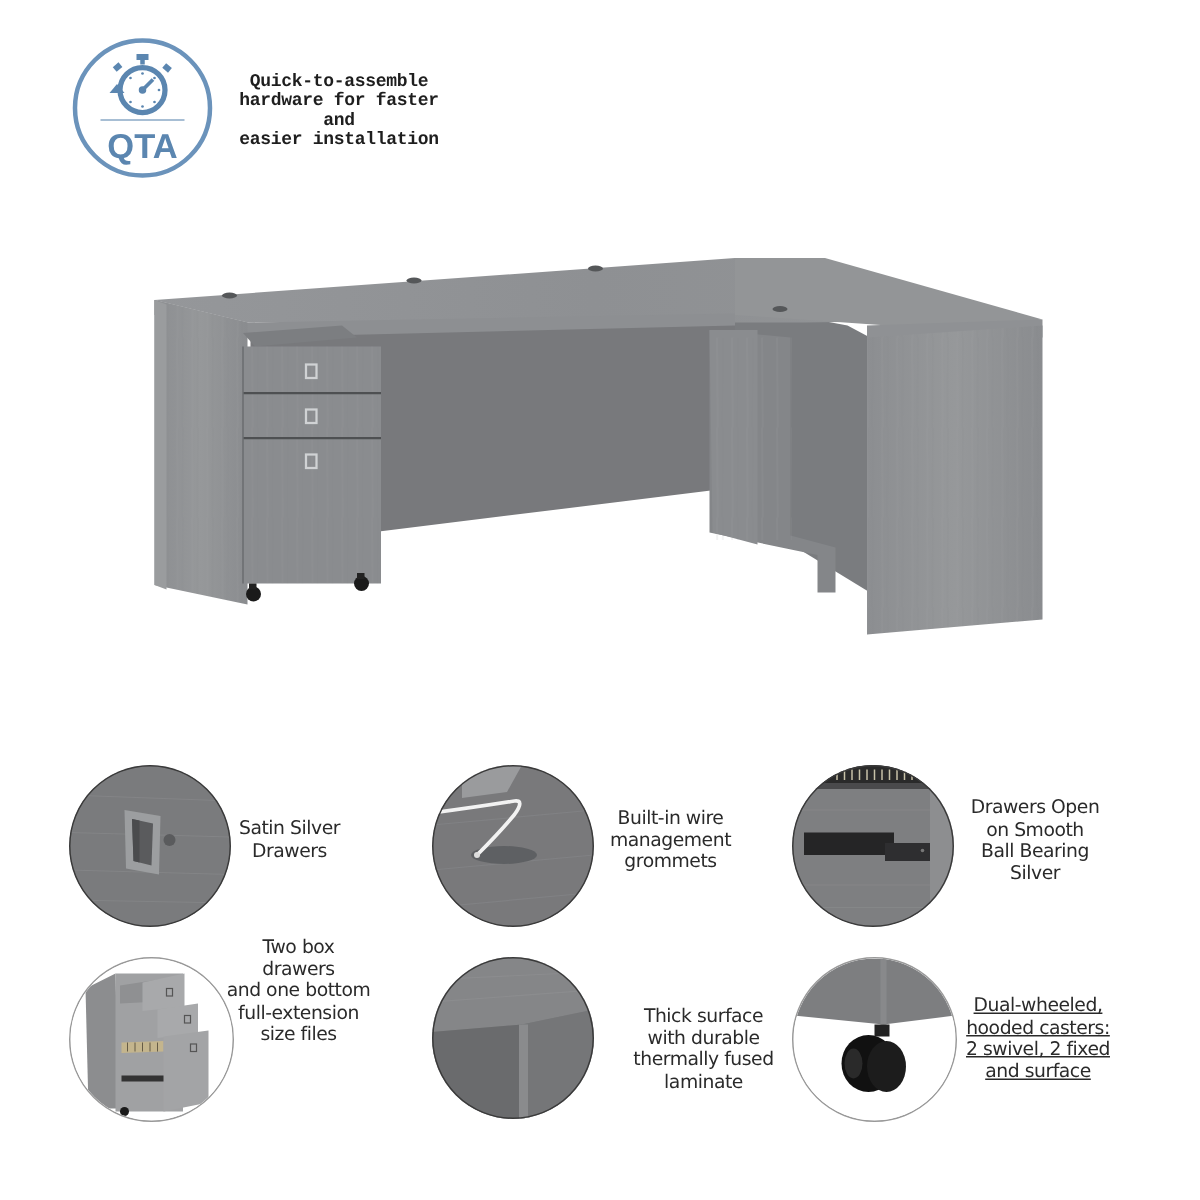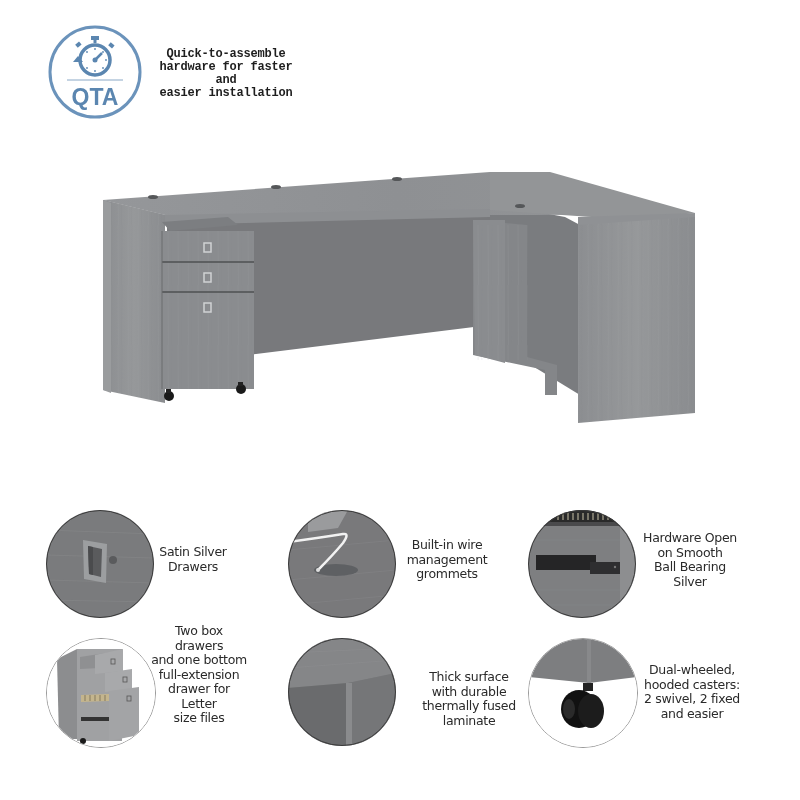--- a/index.html
+++ b/index.html
@@ -182,21 +182,21 @@
     <circle cx="87" cy="57" r="1.2" fill="#777"></circle>
     <g stroke="#8b8c8e" stroke-width="0.7" opacity="0.6">
       <line x1="0" y1="30" x2="92" y2="30"></line>
         <line x1="0" y1="80" x2="92" y2="80"></line>
         <line x1="0" y1="95" x2="92" y2="95"></line>
     </g>
     <circle cx="54" cy="54" r="53.5" fill="none" stroke="#3a3a3a" stroke-width="1"></circle>
   </svg>
 </div>
 <div class="abs feature-label" style="left:640px; top:531px; width:100px;">
-  <div>Hardware Open</div>
+  <div>Drawers Open</div>
   <div>on Smooth</div>
   <div>Ball Bearing</div>
   <div>Silver</div>
 </div>
 
 <div class="abs feature-circle" style="left:46px; top:638px; border:1px solid #999;">
   <svg width="108" height="108" viewBox="0 0 108 108">
     <rect width="108" height="108" fill="#ffffff"></rect>
     <polygon points="10,20 30,10 32,100 12,100" fill="#8c8d8f"></polygon>
     <rect x="30" y="10" width="45" height="92" fill="#a0a1a3"></rect>
@@ -216,21 +216,20 @@
     <polygon points="62,52 92,48 92,96 62,102" fill="#a3a4a6"></polygon>
     <rect x="80" y="57" width="4" height="5" fill="none" stroke="#555" stroke-width="0.8"></rect>
     <rect x="34" y="78" width="28" height="4" fill="#333"></rect>
     <circle cx="36" cy="102" r="3" fill="#1a1a1a"></circle>
   </svg>
 </div>
 <div class="abs feature-label" style="left:150px; top:624px; width:98px;">
   <div>Two box drawers</div>
   <div>and one bottom</div>
   <div>full-extension</div>
-  <div>drawer for Letter</div>
   <div>size files</div>
 </div>
 
 <div class="abs feature-circle" style="left:288px; top:638px;">
   <svg width="108" height="108" viewBox="0 0 108 108">
     <rect width="108" height="108" fill="#7b7c7e"></rect>
     <polygon points="0,0 108,0 108,35 60,45 0,50" fill="#858688"></polygon>
     <polygon points="0,50 60,45 60,108 0,108" fill="#6a6b6d"></polygon>
     <polygon points="60,45 108,35 108,108 60,108" fill="#757678"></polygon>
     <rect x="58" y="45" width="6" height="63" fill="#8a8b8d"></rect>
@@ -252,18 +251,18 @@
   <svg width="108" height="108" viewBox="0 0 108 108">
     <rect width="108" height="108" fill="#ffffff"></rect>
     <polygon points="0,0 108,0 108,38 60,44 0,38" fill="#7d7e80"></polygon>
     <rect x="58" y="0" width="4" height="44" fill="#88898b"></rect>
     <rect x="54" y="44" width="10" height="8" fill="#222"></rect>
     <ellipse cx="50" cy="70" rx="18" ry="19" fill="#111"></ellipse>
     <ellipse cx="62" cy="72" rx="13" ry="17" fill="#1c1c1c"></ellipse>
     <ellipse cx="40" cy="70" rx="6" ry="10" fill="#2a2a2a"></ellipse>
   </svg>
 </div>
-<div class="abs feature-label" style="left:640px; top:663px; width:104px;">
+<div class="abs feature-label" style="left:640px; top:663px; width:104px;text-decoration:underline;">
   <div>Dual-wheeled,</div>
   <div>hooded casters:</div>
   <div>2 swivel, 2 fixed</div>
-  <div>and easier</div>
+  <div>and surface</div>
 </div>
 
 </body></html>

